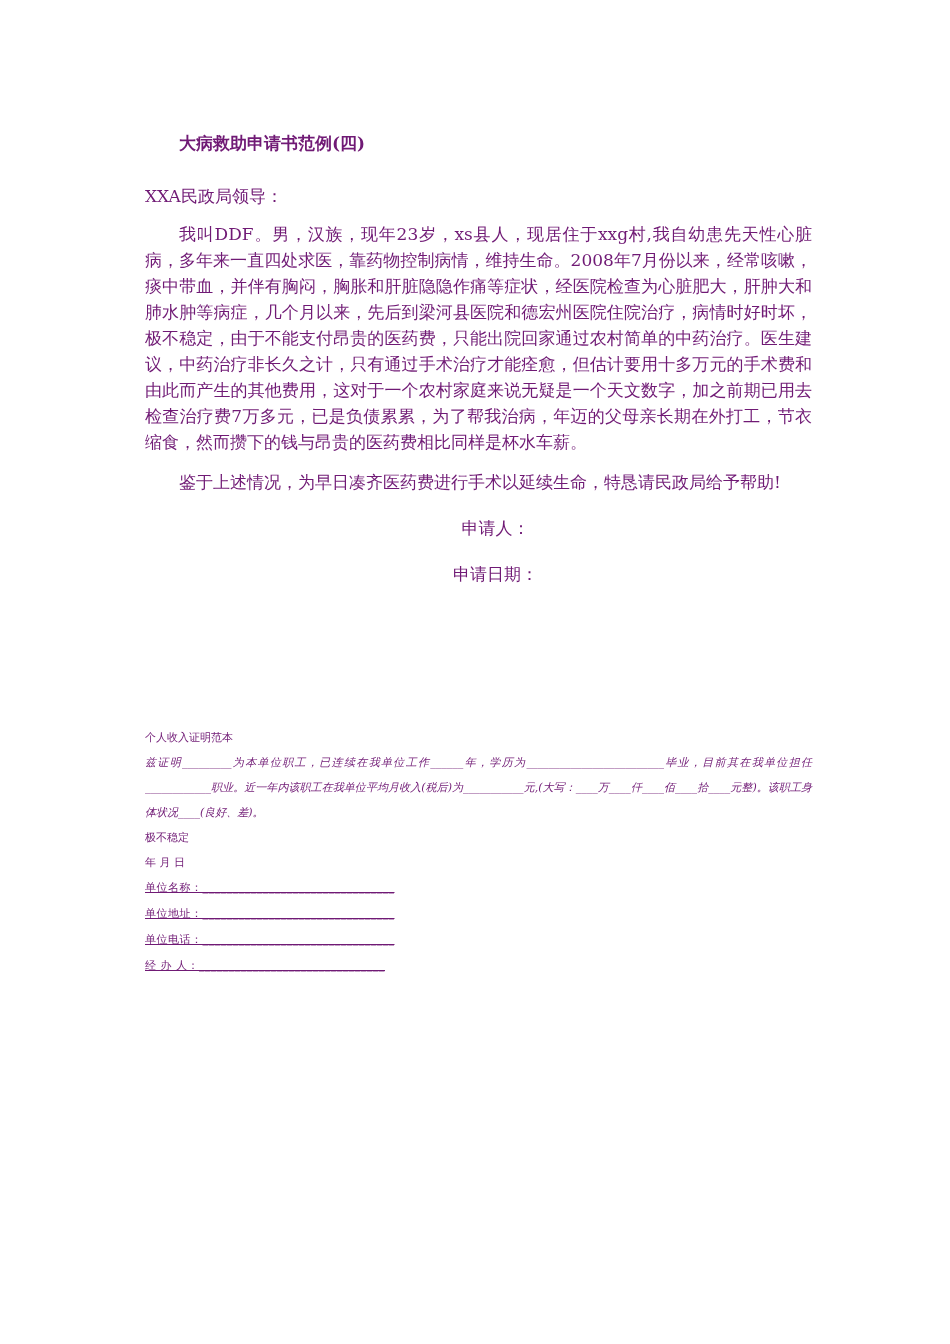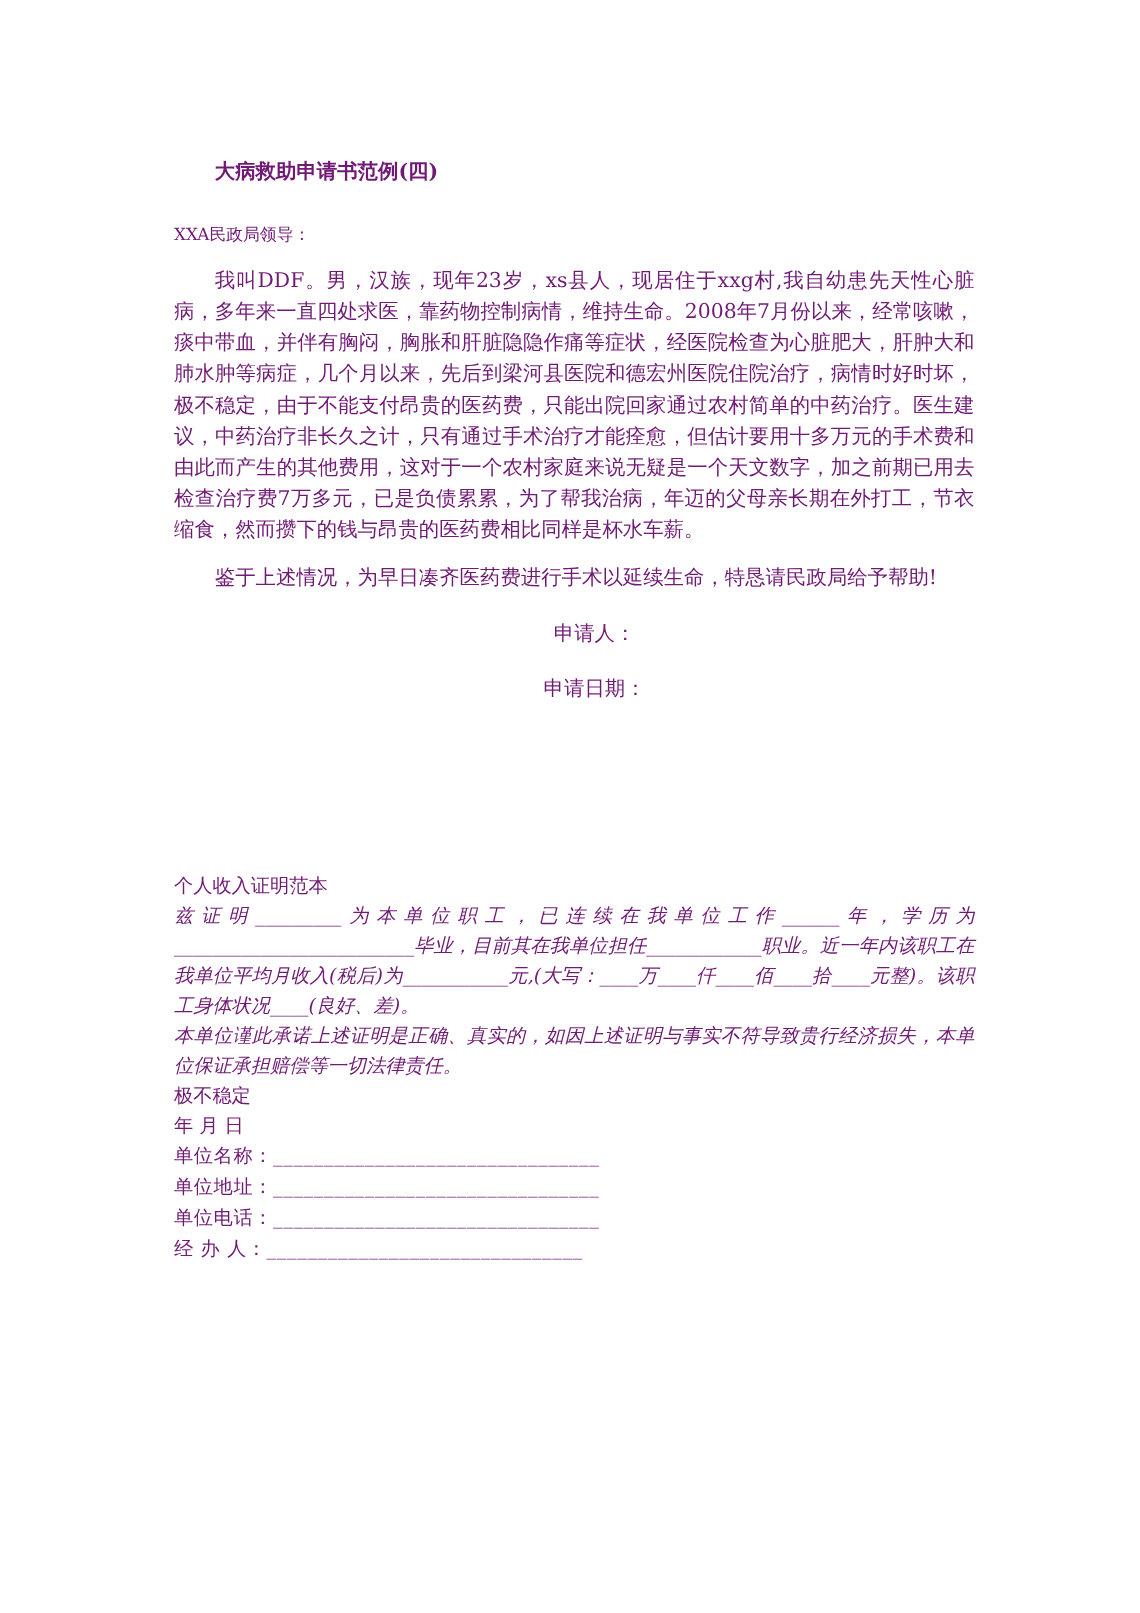--- a/index.html
+++ b/index.html
@@ -20,51 +20,52 @@
     overflow: hidden;
   }
   .letter .title {
     font-size: 17px;
     font-weight: bold;
     margin: 0 0 28px 0;
     text-indent: 2em;
     line-height: 24px;
   }
   .letter .salutation {
-    font-size: 14px;
+    font-size: 17px;
     margin: 0 0 12px 0;
     line-height: 26px;
   }
   .letter .para {
     font-size: 17px;
     line-height: 26px;
     text-align: justify;
     text-indent: 2em;
     margin: 0 0 14px 0;
   }
   .letter .label {
     margin: 20px 0 0 0;
     text-align: center;
   }
   .certificate {
     margin-top: 138px;
-    font-size: 16px;
+    font-size: 11px;
   }
   .certificate .cert-line {
     margin: 0;
     line-height: 25px;
     text-align: left;
   }
   .certificate .justify {
     text-align: justify;
     font-style: italic;
   }
   .certificate .field-line {
     line-height: 26px;
     letter-spacing: 0.5px;
+    text-decoration: underline;
   }
 </style>
 </head>
 <body>
 
 <div class="page">
 
   <div class="letter">
     <h1 class="title">大病救助申请书范例(四)</h1>
 
@@ -77,21 +78,20 @@
     <p class="para label">申请人：</p>
 
     <p class="para label">申请日期：</p>
   </div>
 
   <div class="certificate">
     <p class="cert-line">个人收入证明范本</p>
 
     <p class="cert-line justify">兹证明_________为本单位职工，已连续在我单位工作______年，学历为_________________________毕业，目前其在我单位担任____________职业。近一年内该职工在我单位平均月收入(税后)为___________元,(大写：____万____仟____佰____拾____元整)。该职工身体状况____(良好、差)。</p>
 
-    <p class="cert-line justify">本单位谨此承诺上述证明是正确、真实的，如因上述证明与事实不符导致贵行经济损失，本单位保证承担赔偿等一切法律责任。</p>
 
 
     <p class="cert-line">极不稳定</p>
 
     <p class="cert-line">年  月  日</p>
 
     <p class="cert-line field-line">单位名称：________________________________</p>
 
     <p class="cert-line field-line">单位地址：________________________________</p>
 

